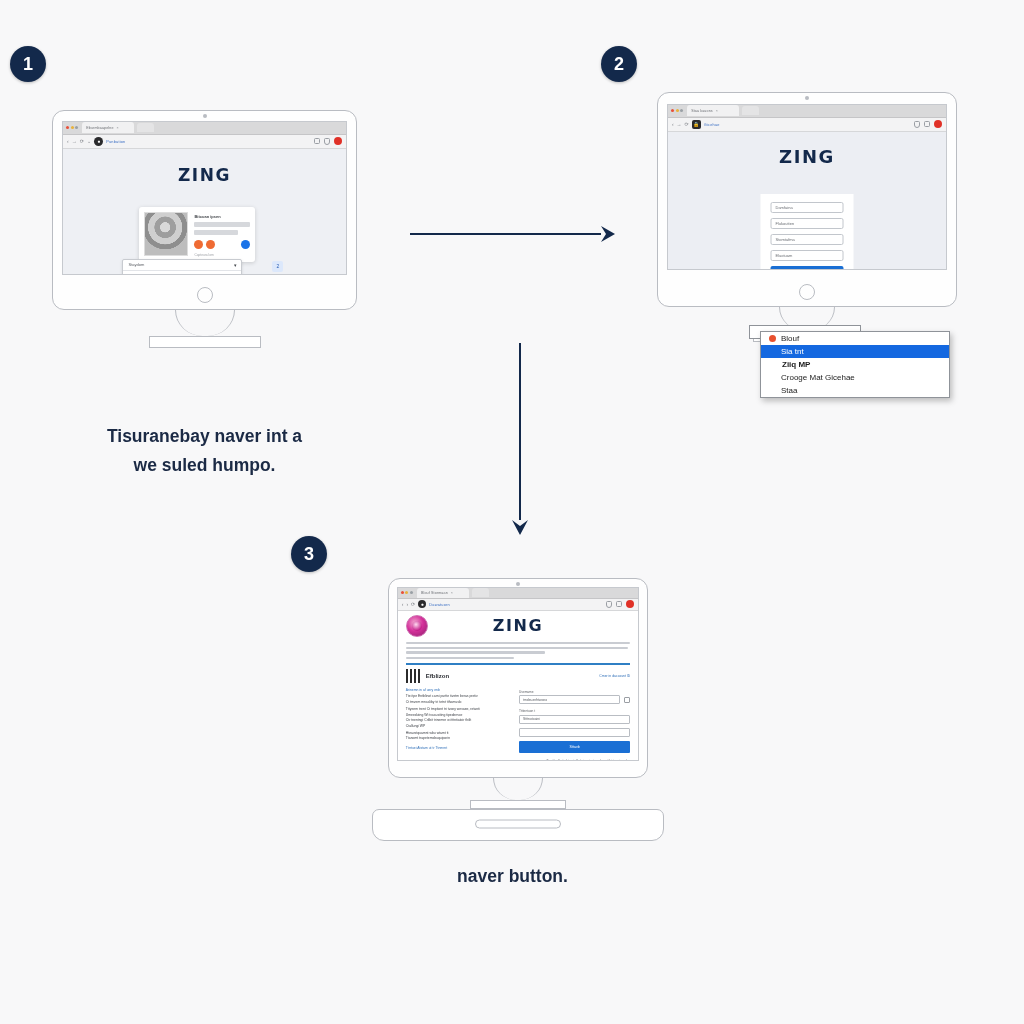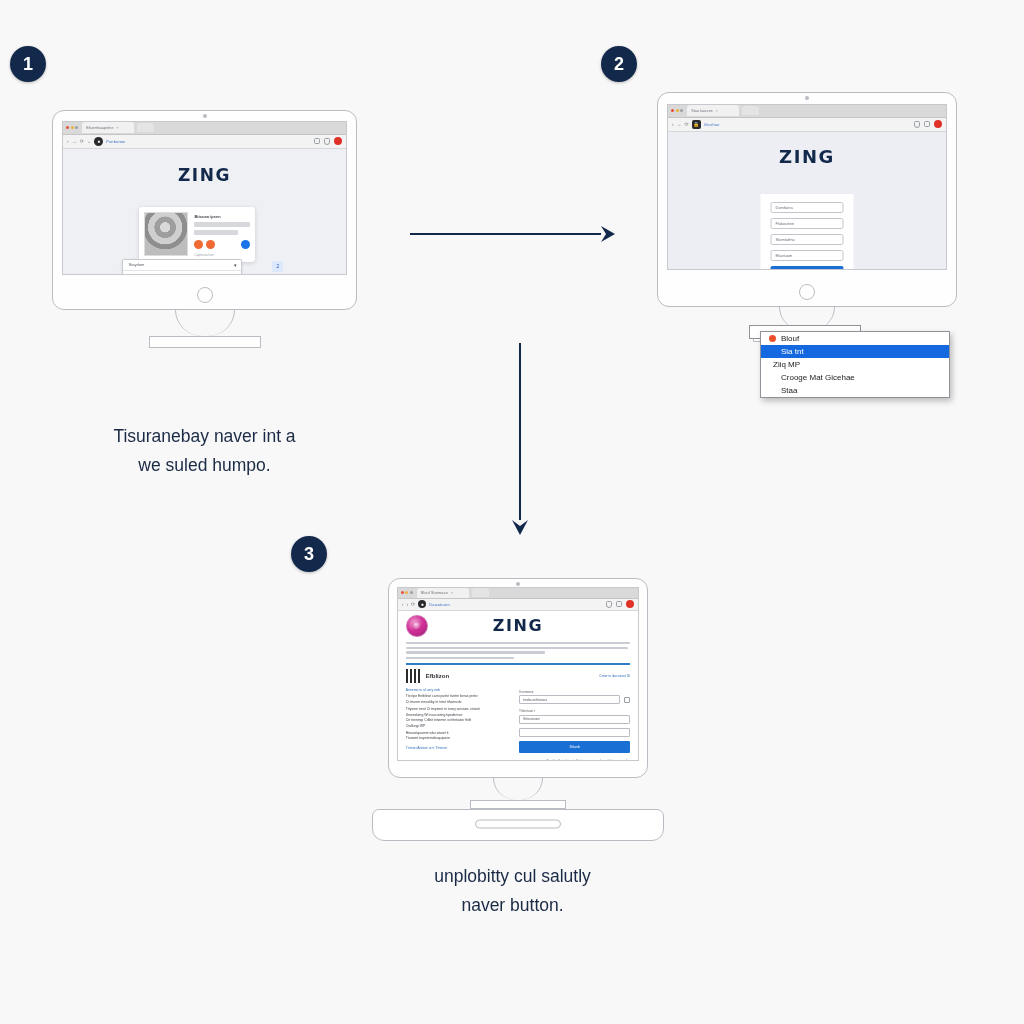--- a/index.html
+++ b/index.html
@@ -153,21 +153,21 @@
   .p3-foot { text-align: right; padding: 6px 10px 0; font-size: 3.2px; color: #6a6e74;
     filter: blur(.55px); }
   .p3-eye { width: 6px; height: 6px; border: 1px solid #9a9ea4; border-radius: 1px;
     display:inline-block; margin-left: 4px; }
 
   
   .arrow { position: absolute; }
 
   
   .caption { position: absolute; text-align: center; color: #1b2a45;
-    font-size: 17.5px; line-height: 1.65; font-weight: normal; }
+    font-size: 17.5px; line-height: 1.65; font-weight: bold; }
 </style>
 </head>
 <body>
 
 <div id="root">
 
   <div class="badge" style="left:10px; top:46px;">
     <span>1</span>
   </div>
 
@@ -318,21 +318,21 @@
 
   <div class="popup-anchor" style="left:749px; top:325px; width:112px; height:14px;"></div>
   <div class="popup" style="left:760px; top:331px; width:190px;">
     <div class="popup-item">
       <span class="popup-bullet"></span>
       <span>Blouf</span>
     </div>
     <div class="popup-item sel" style="padding-left:20px;">
       <span>Sia tnt</span>
     </div>
-    <div class="popup-item" style="padding-left:12px;">
+    <div class="popup-item" style="padding-left:21px;font-weight:bold;">
       <span>Ziiq MP</span>
     </div>
     <div class="popup-item" style="padding-left:20px;">
       <span>Crooge Mat Gicehae</span>
     </div>
     <div class="popup-item" style="padding-left:20px;">
       <span>Staa</span>
     </div>
   </div>
 
@@ -441,17 +441,16 @@
       </div>
     </div>
     <div class="mon-neck" style="top:200px; width:50px; height:22px;"></div>
     <div class="mon-foot" style="top:222px; width:96px; height:9px;"></div>
     <div class="mon-tray" style="top:231px; width:292px; height:32px;">
       <div class="mon-tray-slot" style="width:86px; height:9px;"></div>
     </div>
   </div>
 
   <div class="caption" style="left:360px; top:862px; width:305px;">
-    <div>unplobitty cul salutly</div>
     <div>naver button.</div>
   </div>
 
 </div>
 
 </body></html>

